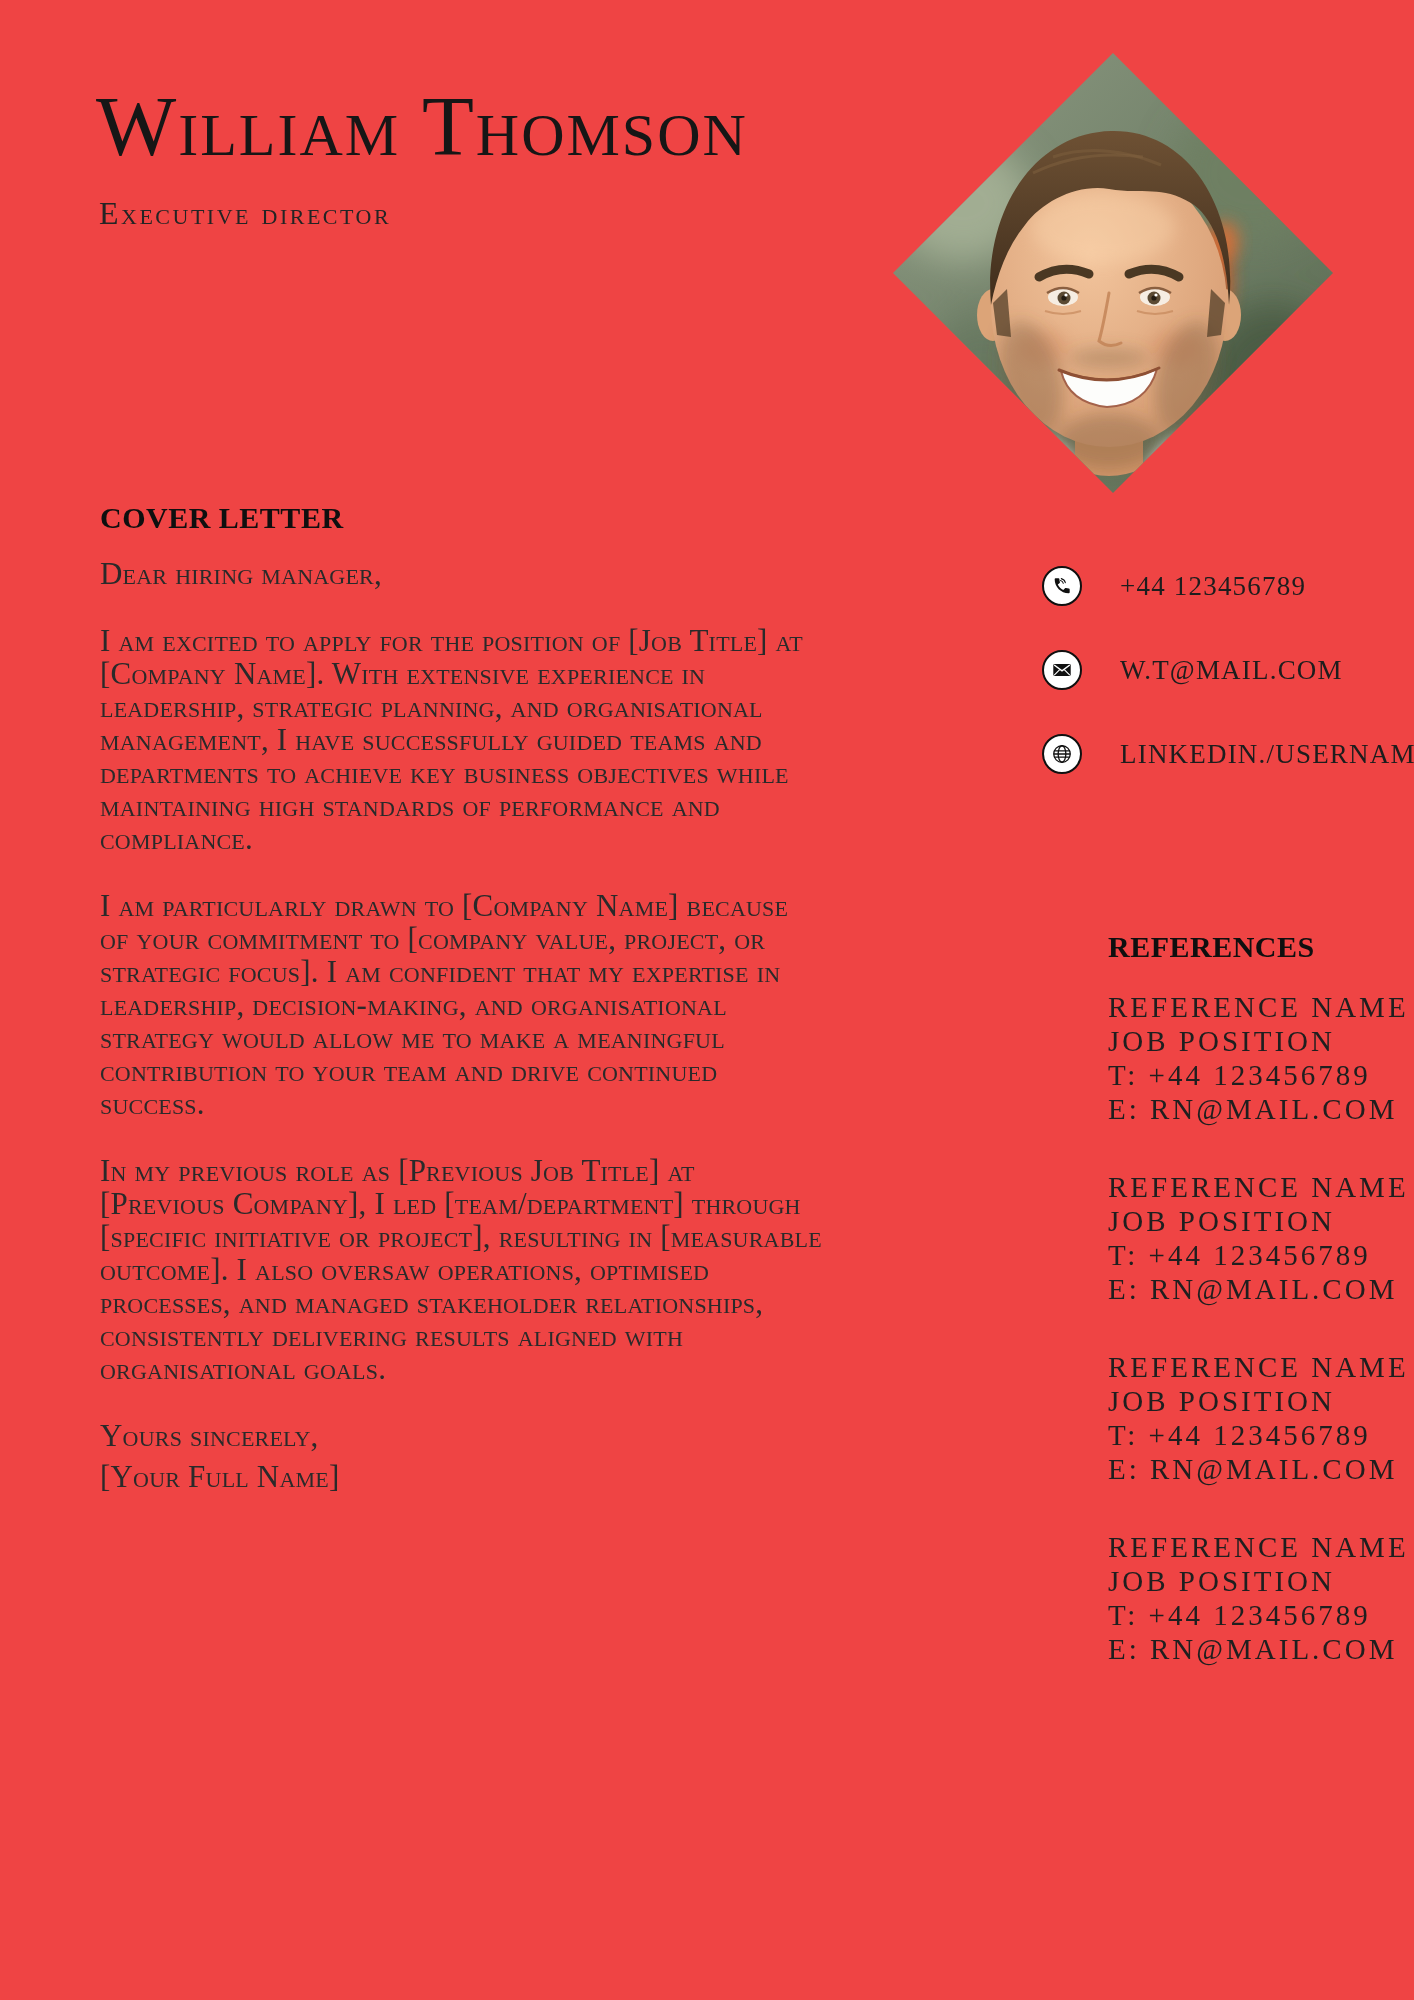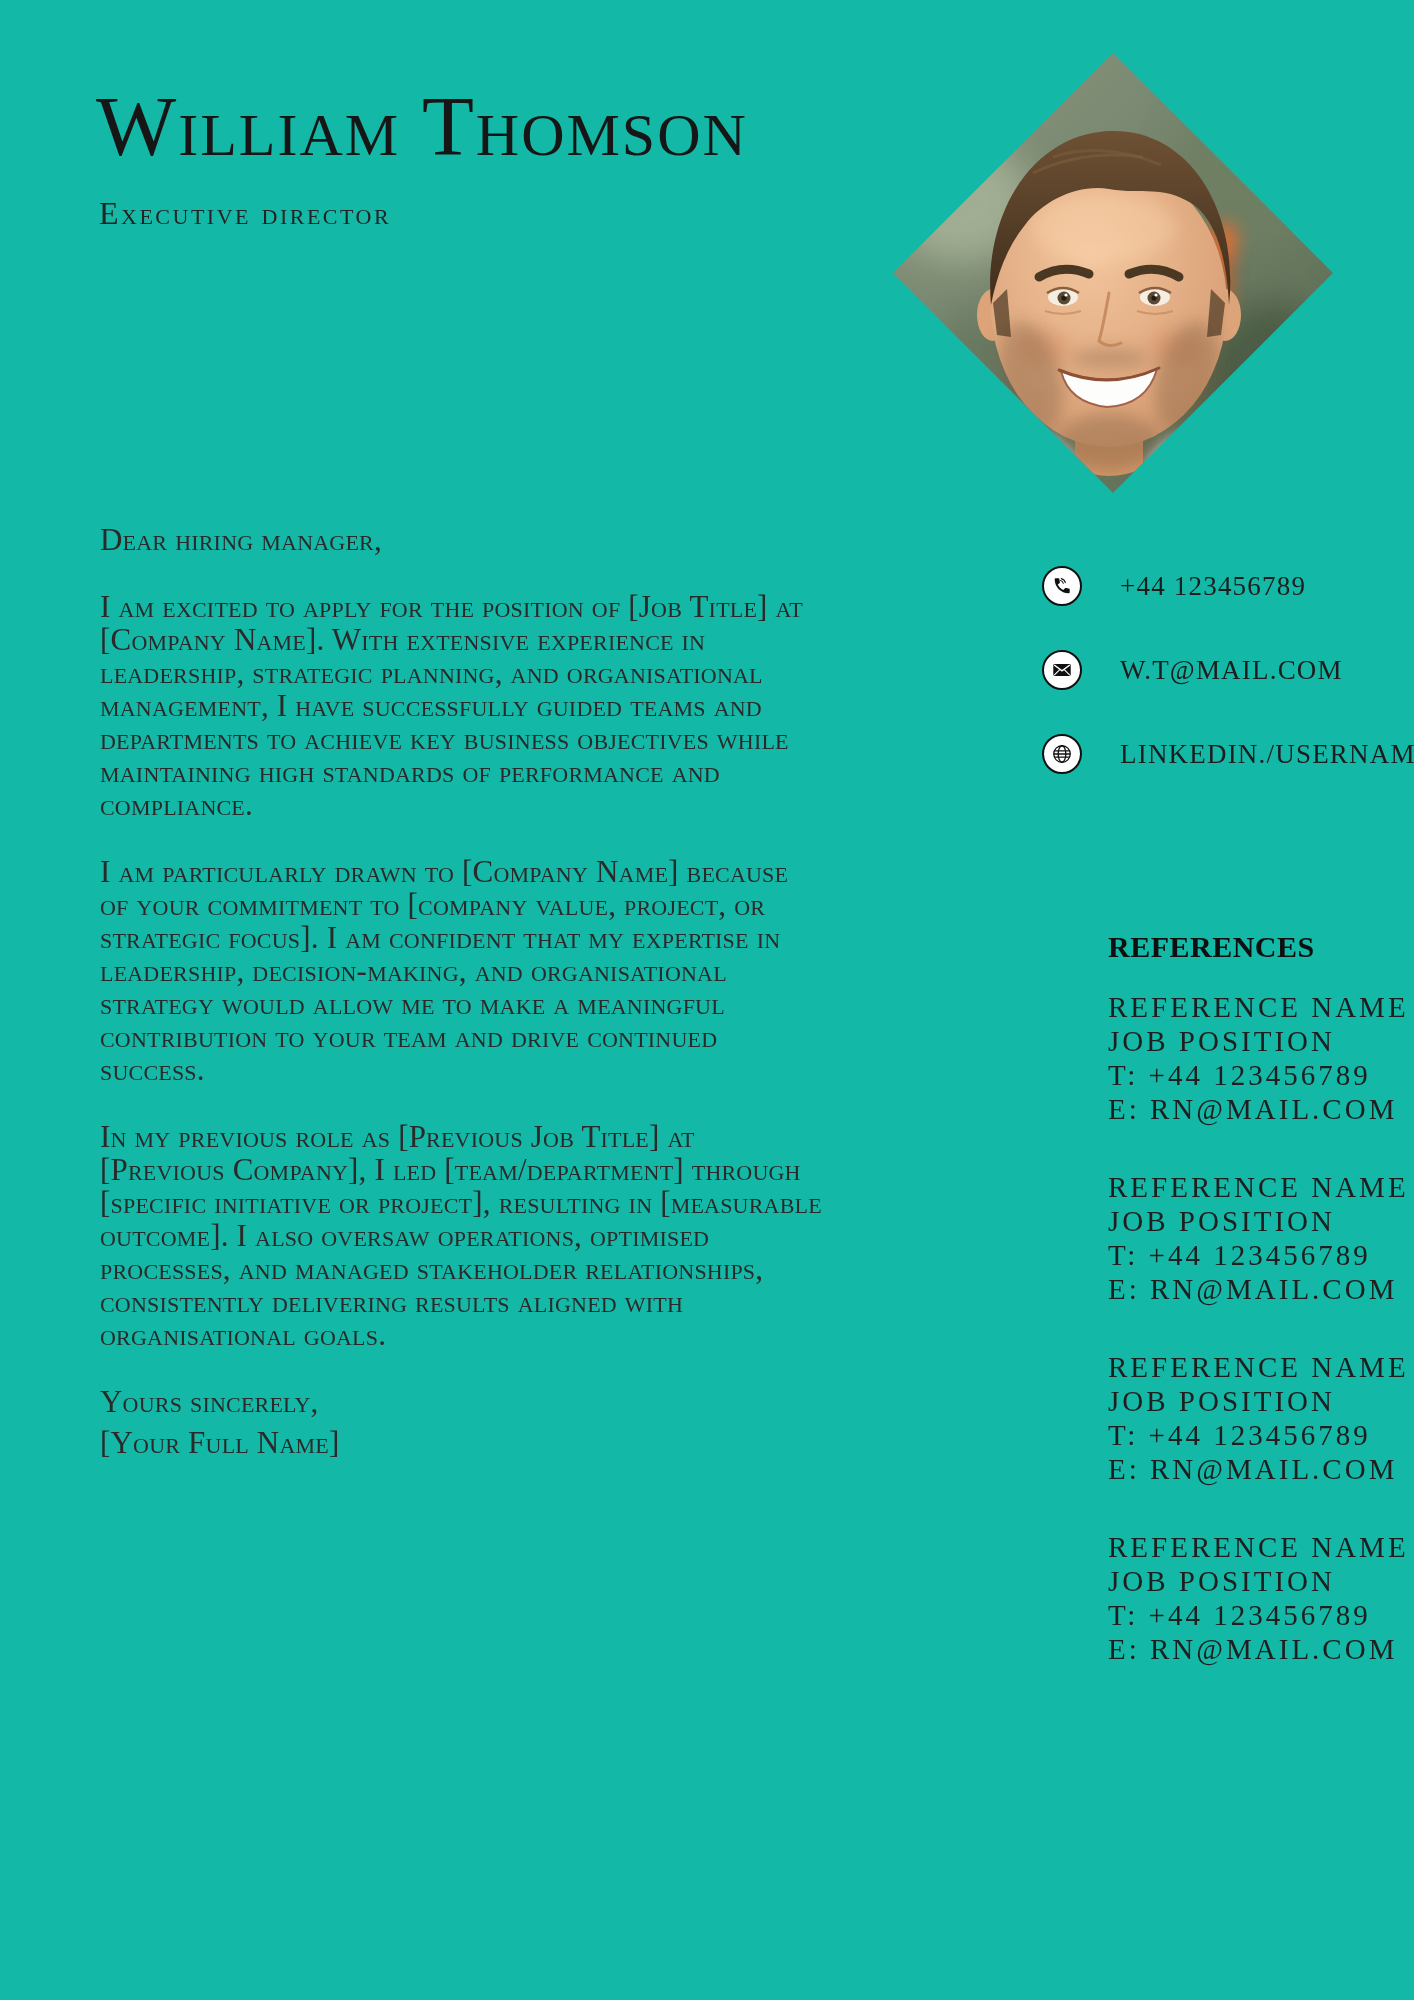--- a/index.html
+++ b/index.html
@@ -1,18 +1,18 @@
 <!DOCTYPE html>
 <html><head>
 <meta charset="utf-8">
 <style>
   html,body { margin:0; padding:0; background:#ffffff; }
   .page {
     position:relative; width:1414px; height:2000px; margin:0 auto;
-    background:#14b8a6; overflow:hidden;
+    background:#ef4444; overflow:hidden;
     font-family:"Liberation Serif","DejaVu Serif",serif;
     color:#262626;
   }
   
   .name {
     position:absolute; left:96px; top:84px;
     font-size:85px; line-height:1; font-weight:400;
     font-variant:small-caps; letter-spacing:2px; color:#161616;
     white-space:nowrap;
   }
@@ -141,20 +141,21 @@
       <path d="M236 221 Q262 210 286 224" fill="none" stroke="#4a3823" stroke-width="9" stroke-linecap="round"></path>
       <path d="M98 252 C90 160 140 80 218 78 C298 76 346 160 336 252 C334 196 318 162 298 150 C268 132 252 142 216 136 C184 131 150 148 132 172 C114 194 104 222 98 252 Z" fill="url(#hairGrad)"></path>
       <path d="M140 120 Q190 96 250 104" fill="none" stroke="#7d5f3e" stroke-width="3" opacity="0.6"></path>
       <path d="M160 104 Q210 88 268 112" fill="none" stroke="#7d5f3e" stroke-width="3" opacity="0.5"></path>
       <path d="M100 250 L114 236 L118 284 L104 282 Z" fill="#54402a" opacity="0.75"></path>
       <path d="M332 250 L318 236 L314 284 L328 282 Z" fill="#54402a" opacity="0.75"></path>
     </svg>
   </div>
 
   <div class="cover">
+    <h2 class="section-heading">COVER LETTER</h2>
     <p class="salutation">Dear hiring manager,</p>
     <p>I am excited to apply for the position of [Job Title] at [Company Name]. With extensive experience in leadership, strategic planning, and organisational management, I have successfully guided teams and departments to achieve key business objectives while maintaining high standards of performance and compliance.</p>
     <p>I am particularly drawn to [Company Name] because of your commitment to [company value, project, or strategic focus]. I am confident that my expertise in leadership, decision-making, and organisational strategy would allow me to make a meaningful contribution to your team and drive continued success.</p>
     <p>In my previous role as [Previous Job Title] at [Previous Company], I led [team/department] through [specific initiative or project], resulting in [measurable outcome]. I also oversaw operations, optimised processes, and managed stakeholder relationships, consistently delivering results aligned with organisational goals.</p>
     <p class="closing">Yours sincerely,</p>
     <p class="signature">[Your Full Name]</p>
   </div>
 
   <div class="contact">
     <div class="contact-row">

